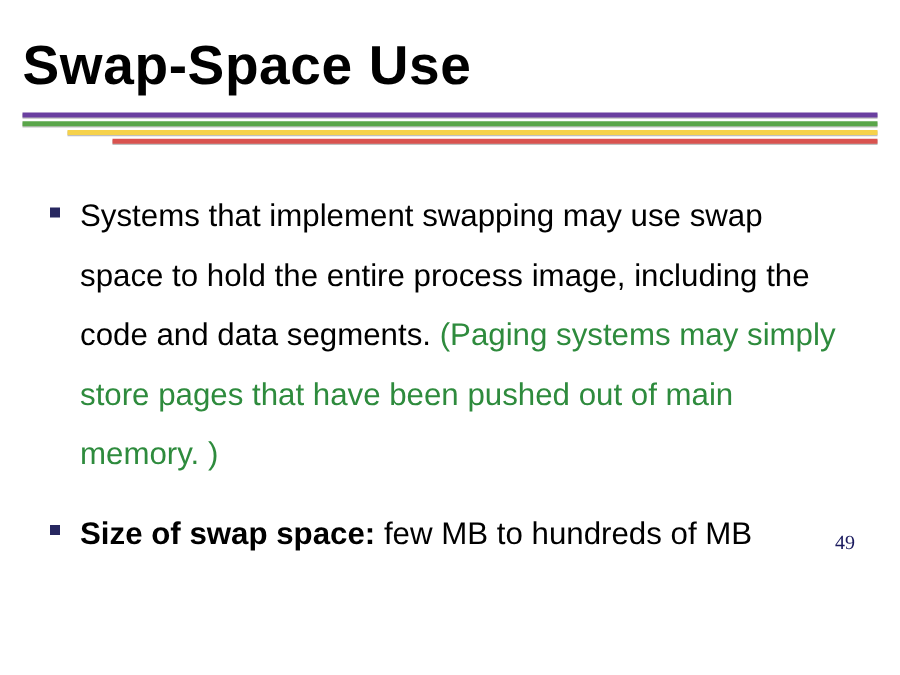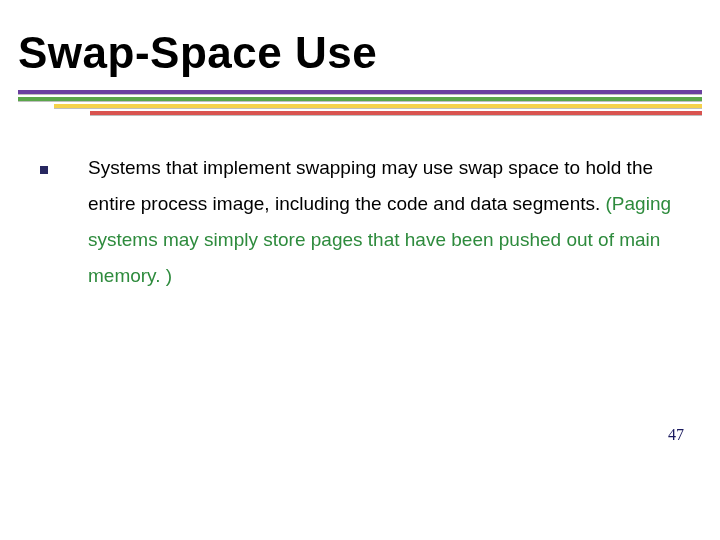--- a/index.html
+++ b/index.html
@@ -48,24 +48,23 @@
 
   .content {
     position: absolute;
     top: 150px;
     left: 40px;
     right: 40px;
   }
   .bullet {
     display: flex;
     margin-bottom: 16px;
-    font-size: 19px;
+    font-size: 25px;
     line-height: 1.9;
     color: #000;
-    gap: 24px;
   }
   .bullet .sq {
     width: 8px;
     height: 8px;
     background: #272760;
     flex: 0 0 8px;
     margin-top: 16px;
     margin-right: 16px;
   }
   .bullet .txt {
@@ -98,19 +97,25 @@
 
   <div class="content">
 
     <div class="bullet">
       <div class="sq"></div>
       <div class="txt">
         <span>Systems that implement swapping may use swap space to hold the entire process image, including the code and data segments. </span><span class="green-txt">(Paging systems may simply store pages that have been pushed out of main memory. )</span>
       </div>
     </div>
 
+    <div class="bullet">
+      <div class="sq"></div>
+      <div class="txt">
+        <span class="bold">Size of swap space:</span><span> few MB to hundreds of MB</span>
+      </div>
+    </div>
 
 
   </div>
 
-  <div class="pagenum">47</div>
+  <div class="pagenum">49</div>
 
 </div>
 
 </body></html>

